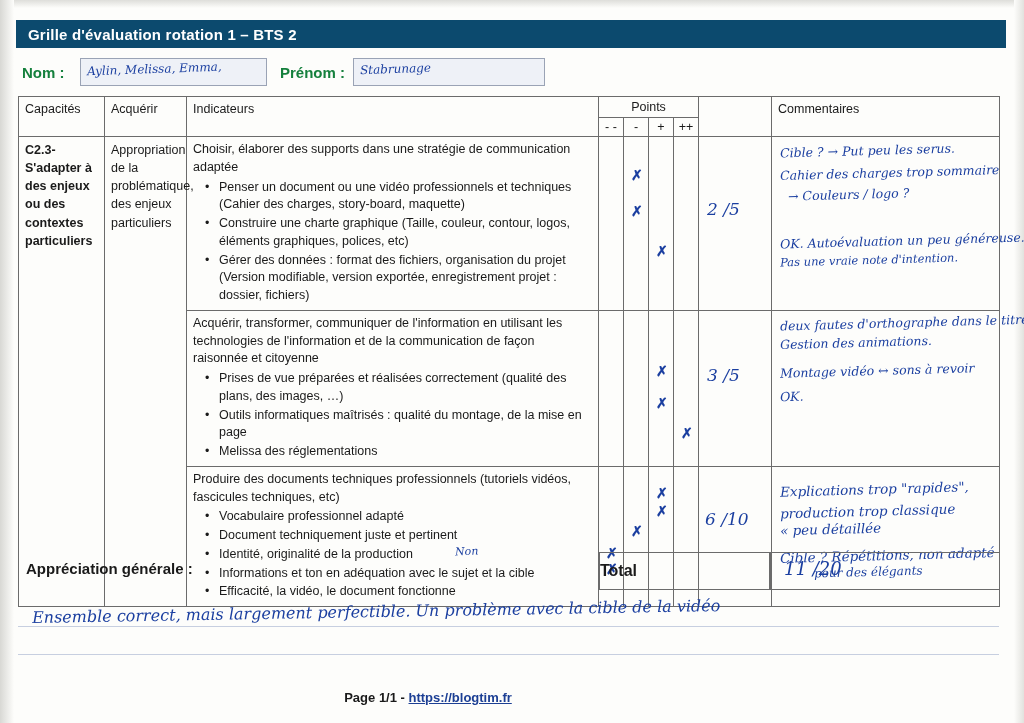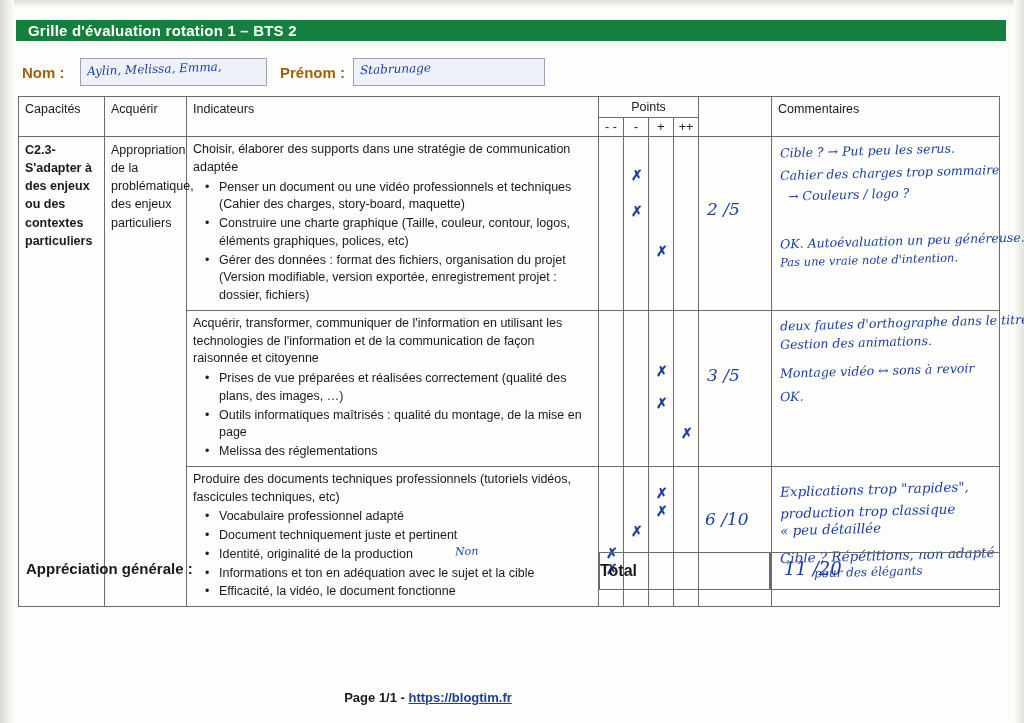--- a/index.html
+++ b/index.html
@@ -32,22 +32,22 @@
   }
   .scan-edge-top {
     position: absolute; left: 0; top: 0; width: 1024px; height: 8px;
     background: linear-gradient(to bottom, #dededa, #fdfdfb);
   }
 
   
   .title-bar {
     position: absolute;
     left: 16px; top: 20px;
-    width: 990px; height: 21px;
-    background: #15803d;
+    width: 990px; height: 28px;
+    background: #0c4a6e;
     color: #ffffff;
     display: flex;
     align-items: center;
     text-align: right;
   }
   .title-bar .title-text {
     font-size: 15px;
     font-weight: bold;
     padding-left: 12px;
     letter-spacing: 0.2px;
@@ -56,21 +56,21 @@
   
   .identity-row {
     position: absolute;
     left: 18px; top: 58px;
     width: 980px; height: 32px;
   }
   .field-label {
     position: absolute;
     font-size: 15px;
     font-weight: bold;
-    color: #a16207;
+    color: #15803d;
     top: 6px;
   }
   .lbl-nom { left: 4px; }
   .lbl-prenom { left: 262px; }
   .field-box {
     position: absolute;
     top: 0px;
     height: 26px;
     border: 1px solid #9aa3b5;
     background: #eef1f7;
@@ -422,17 +422,22 @@
     <span class="appr-label">Appréciation générale :</span>
     <div class="total-box">
       <span>Total</span>
     </div>
     <div class="total-score-box">
       <span class="score">11 /20</span>
     </div>
   </div>
   <span class="nota">Non</span>
 
+  <div class="global-comment">
+    <div class="rule rule-1"></div>
+    <div class="rule rule-2"></div>
+    <span class="global-hand">Ensemble correct, mais largement perfectible. Un problème avec la cible de la vidéo</span>
+  </div>
 
   <div class="footer">
     <span>Page 1/1 - </span><span class="url">https://blogtim.fr</span>
   </div>
 </div>
 
 </body></html>

